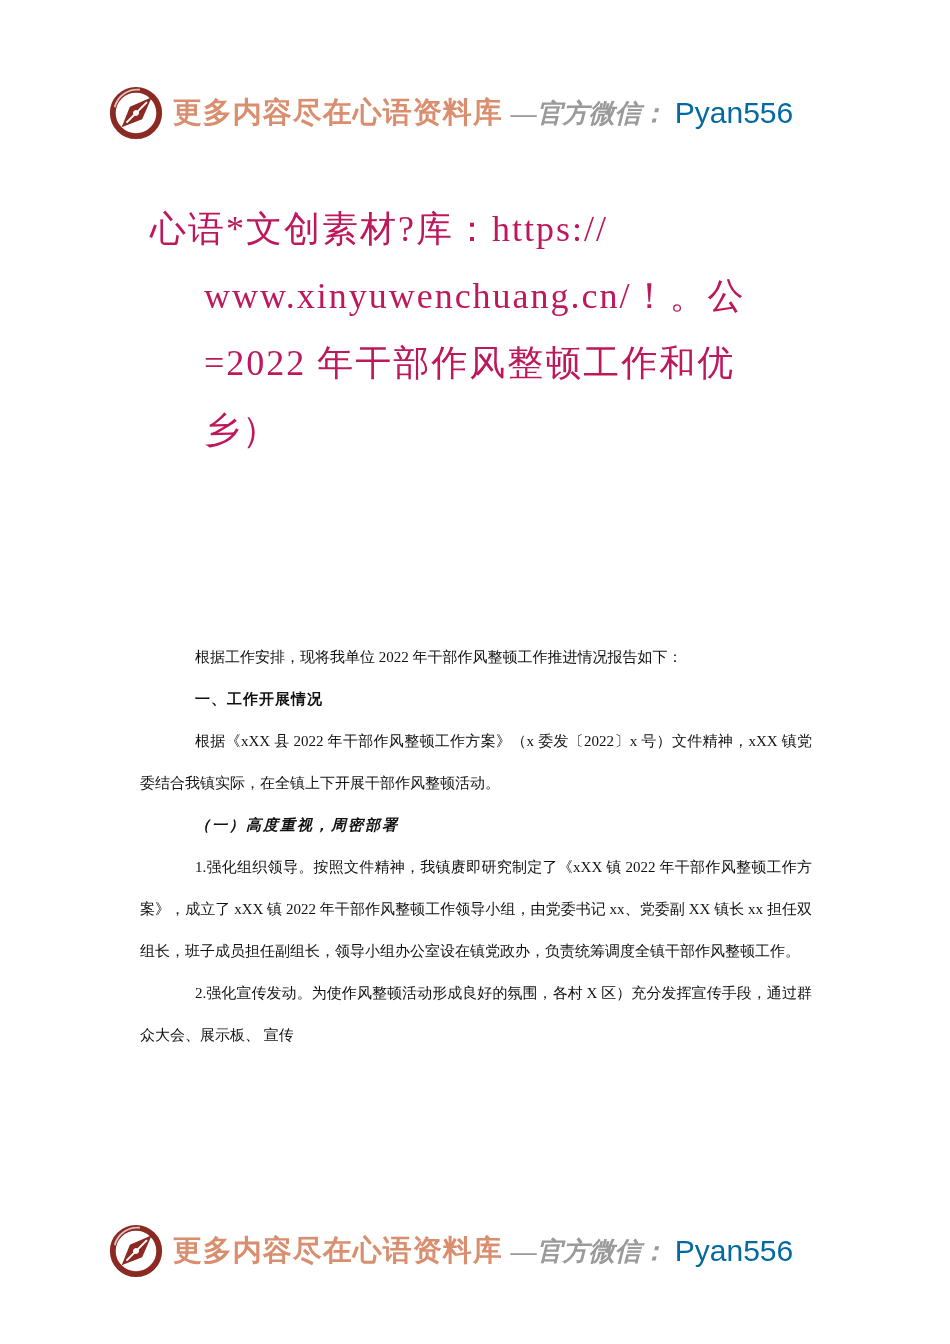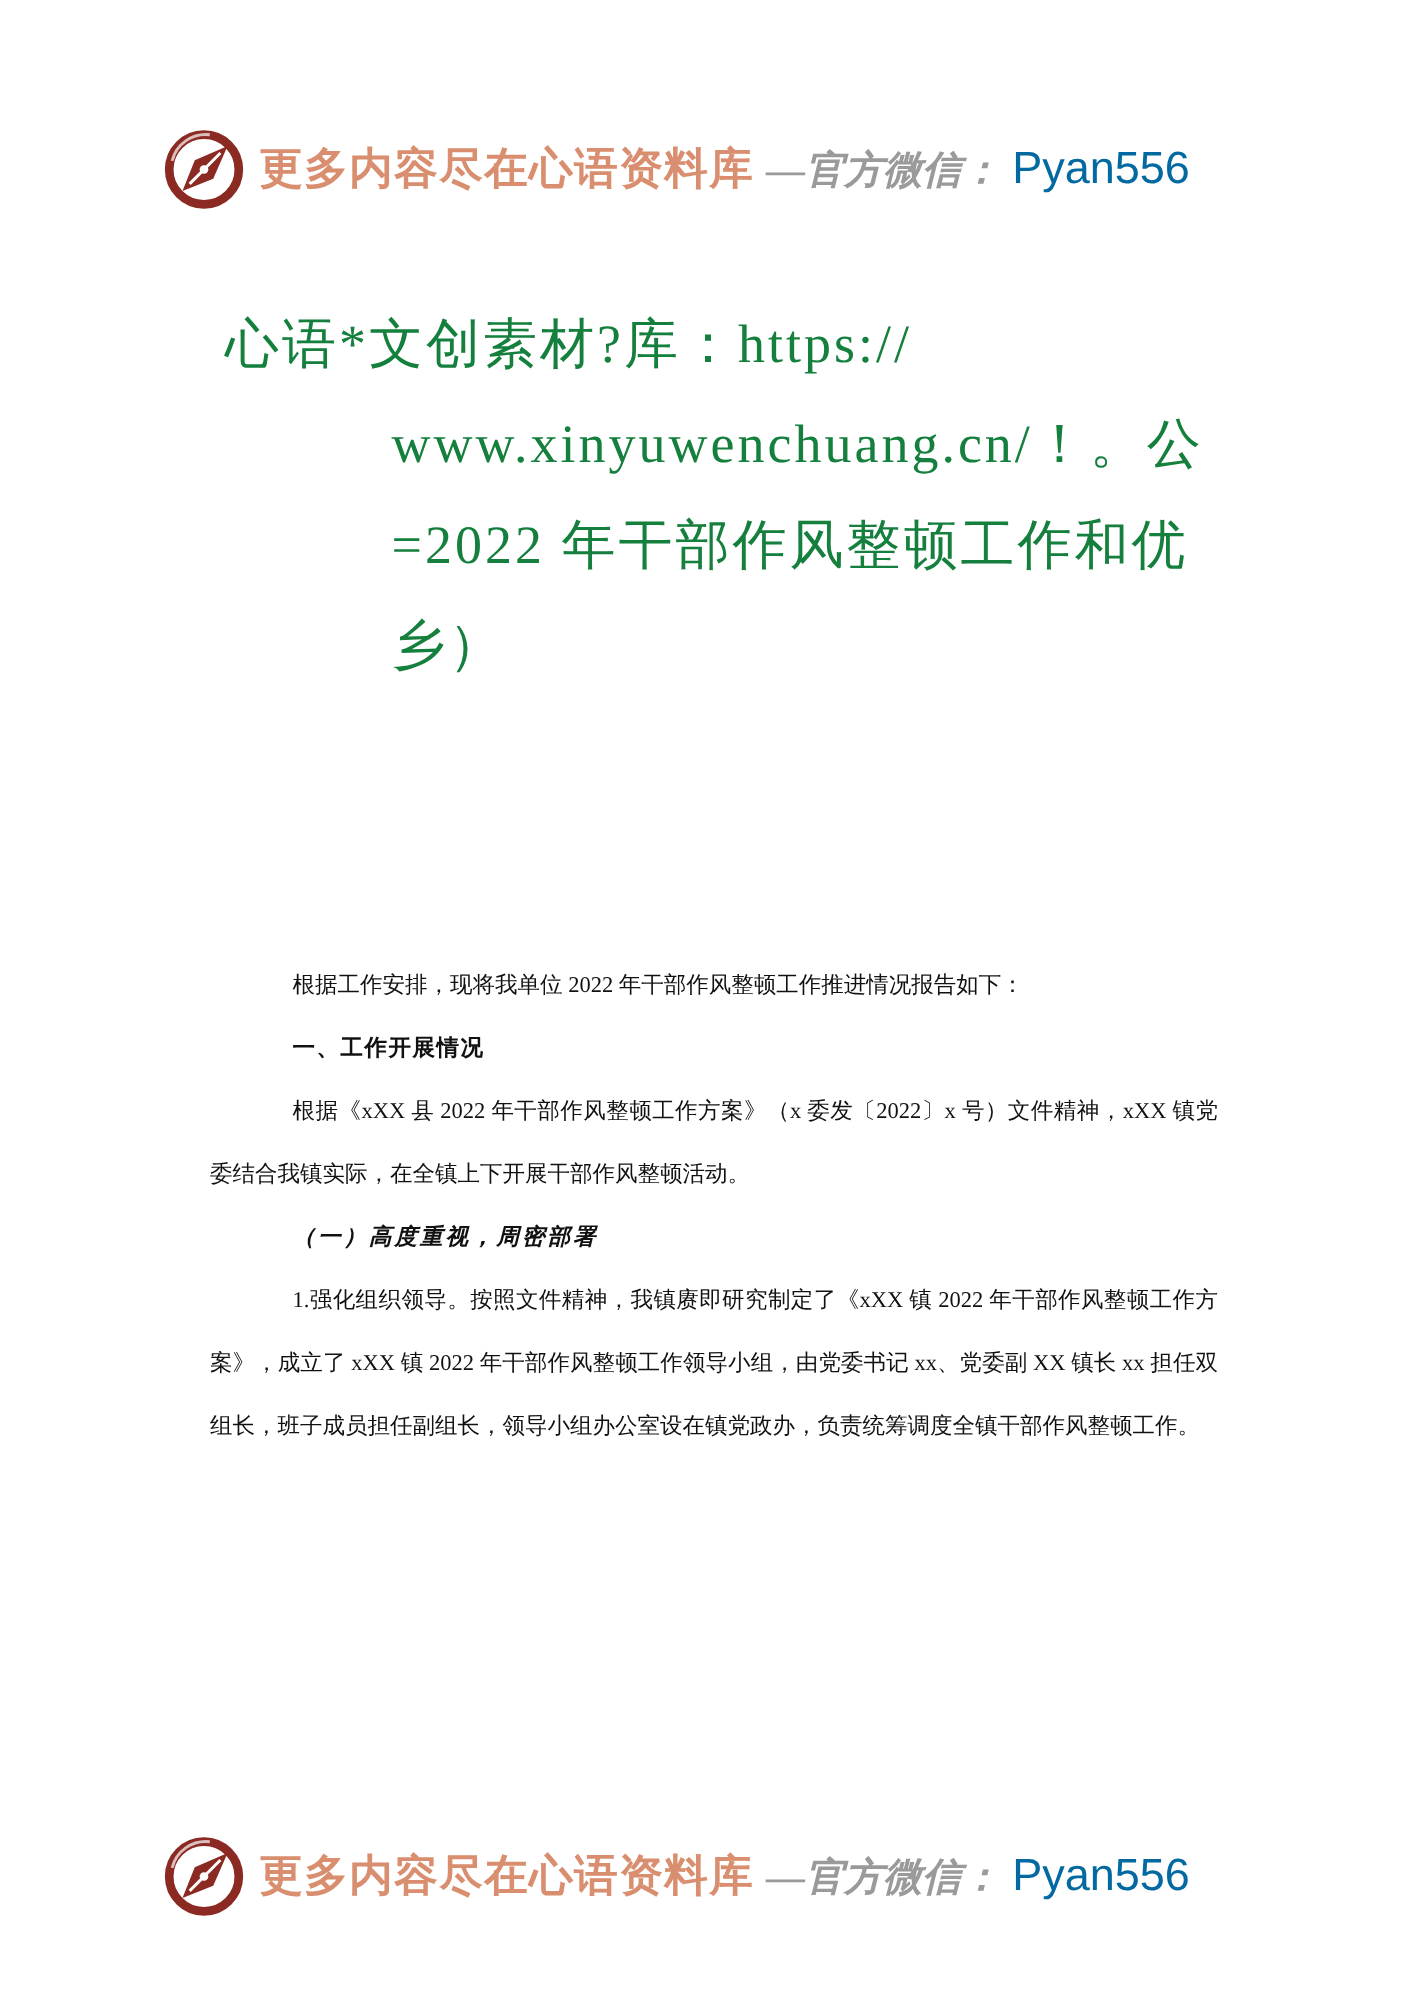--- a/index.html
+++ b/index.html
@@ -47,24 +47,24 @@
   }
 
   
   .title {
     position: absolute;
     top: 196px;
     left: 150px;
     width: 740px;
     font-size: 36px;
     line-height: 67px;
-    color: #15803d;
+    color: #be185d;
     letter-spacing: 2px;
   }
-  .title-line { white-space: nowrap; margin-left: 111px; }
+  .title-line { white-space: nowrap; margin-left: 54px; }
   .title-line.first { margin-left: 0; }
 
   
   .body-text {
     position: absolute;
     top: 636px;
     left: 140px;
     width: 672px;
     font-size: 15px;
     line-height: 42px;
@@ -111,20 +111,21 @@
     <div class="title-line">=2022 年干部作风整顿工作和优</div>
     <div class="title-line">乡）</div>
   </div>
 
   <div class="body-text">
     <p>根据工作安排，现将我单位 2022 年干部作风整顿工作推进情况报告如下：</p>
     <p class="h-hei">一、工作开展情况</p>
     <p>根据《xXX 县 2022 年干部作风整顿工作方案》（x 委发〔2022〕x 号）文件精神，xXX 镇党委结合我镇实际，在全镇上下开展干部作风整顿活动。</p>
     <p class="h-kai">（一）高度重视，周密部署</p>
     <p>1.强化组织领导。按照文件精神，我镇赓即研究制定了《xXX 镇 2022 年干部作风整顿工作方案》，成立了 xXX 镇 2022 年干部作风整顿工作领导小组，由党委书记 xx、党委副 XX 镇长 xx 担任双组长，班子成员担任副组长，领导小组办公室设在镇党政办，负责统筹调度全镇干部作风整顿工作。</p>
+    <p>2.强化宣传发动。为使作风整顿活动形成良好的氛围，各村 X 区）充分发挥宣传手段，通过群众大会、展示板、 宣传</p>
   </div>
 
   <div class="watermark bottom">
     <span class="wm-logo">
       <svg width="58" height="58" viewBox="0 0 60 60">
         <circle cx="30" cy="30" r="24" fill="none" stroke="#8b2a23" stroke-width="6"></circle>
         <path d="M8 24 A24 24 0 0 1 34 6" fill="none" stroke="#ffffff" stroke-width="2" opacity="0.7"></path>
         <g transform="rotate(45 30 30)">
           <path d="M30 7 L39 30 L30 51 L21 30 Z" fill="#8b2a23"></path>
           <line x1="30" y1="14" x2="30" y2="44" stroke="#ffffff" stroke-width="2"></line>

